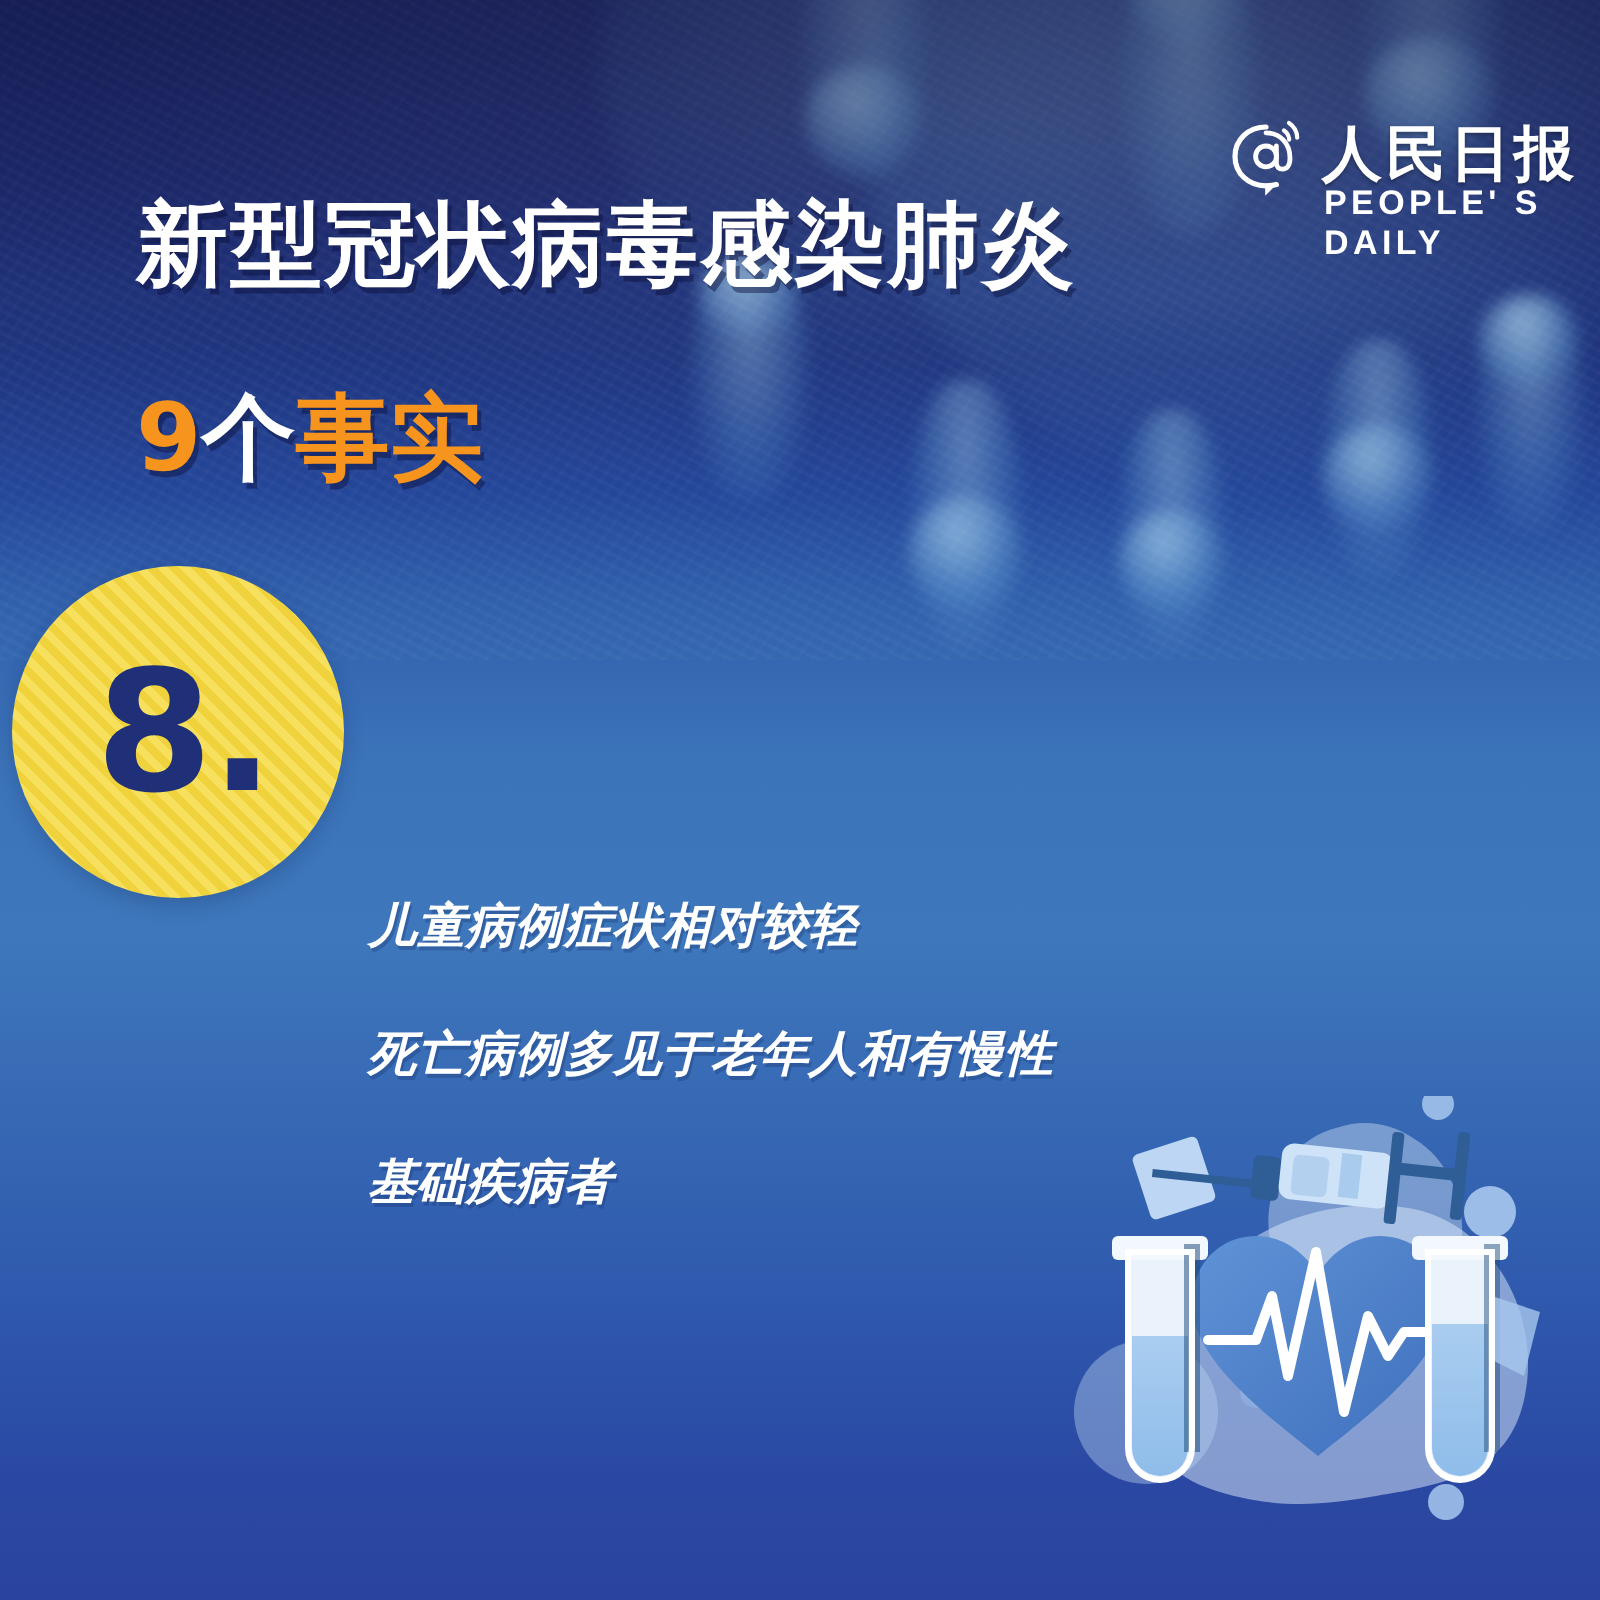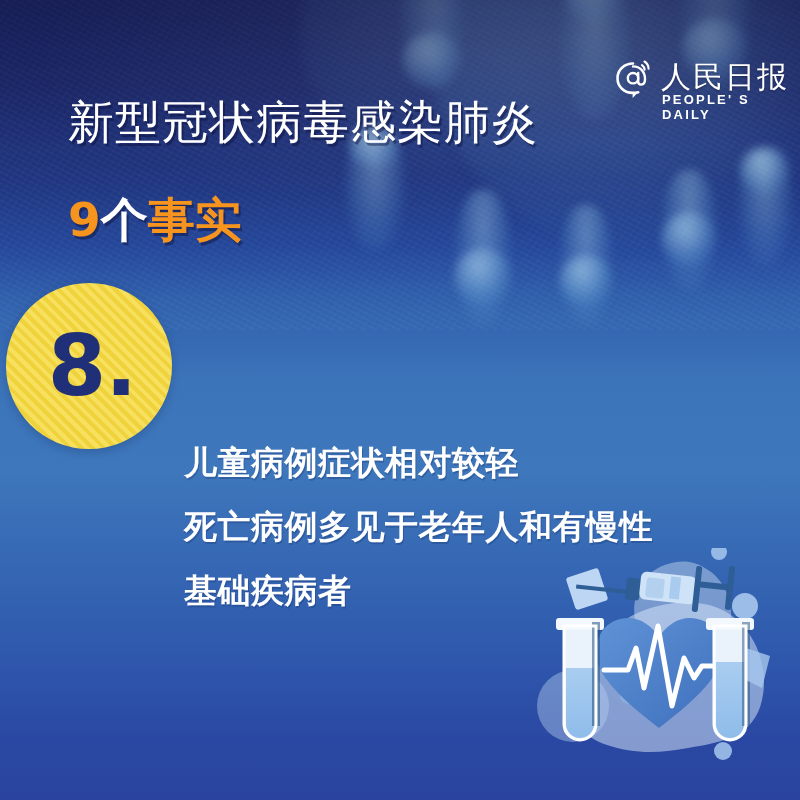--- a/index.html
+++ b/index.html
@@ -56,34 +56,34 @@
     position:absolute;inset:0;
     background:radial-gradient(ellipse 95% 80% at 62% 18%, rgba(255,255,255,.05), rgba(10,20,70,.0) 62%),
                linear-gradient(180deg, rgba(16,22,70,.45) 0%, rgba(16,22,70,.0) 45%);
   }
 
   
   .logo{position:absolute;left:613px;top:57px;width:180px;height:58px;}
   .logo .at{position:absolute;left:0;top:2px;width:42px;height:42px;}
   .logo .cn{
     position:absolute;left:48px;top:0px;
-    font-size:30px;font-weight:normal;color:#ffffff;letter-spacing:2px;
+    font-size:30px;font-weight:bold;color:#ffffff;letter-spacing:2px;
     font-family:"DejaVu Sans","Liberation Sans",sans-serif;
     text-shadow:0 1px 2px rgba(0,0,0,.35);
   }
   .logo .en{
     position:absolute;left:49px;top:35px;
-    font-size:13px;font-weight:bold;color:#ffffff;letter-spacing:2.2px;
+    font-size:17px;font-weight:bold;color:#ffffff;letter-spacing:2.2px;
     font-family:"Liberation Sans",sans-serif;
   }
 
   
   .title-main{
     position:absolute;left:68px;top:94px;
-    font-size:46px;line-height:56px;font-weight:normal;color:#ffffff;
+    font-size:46px;line-height:56px;font-weight:bold;color:#ffffff;
     letter-spacing:1px;
     font-family:"DejaVu Sans","Liberation Sans",sans-serif;
     text-shadow:2px 3px 0 rgba(10,16,60,.45);
     white-space:nowrap;
   }
   .title-sub{
     position:absolute;left:68px;top:152px;
     font-size:47px;line-height:58px;font-weight:bold;letter-spacing:0px;
     font-family:"DejaVu Sans","Liberation Sans",sans-serif;
     white-space:nowrap;
@@ -115,24 +115,25 @@
     position:absolute;left:186px;top:326px;
     font-size:58px;line-height:74px;font-weight:bold;color:#ffffff;
     letter-spacing:1px;white-space:nowrap;
     font-family:"DejaVu Sans","Liberation Sans",sans-serif;
     text-shadow:2px 3px 0 rgba(18,44,100,.32);
   }
 
   
   .body-copy{
     position:absolute;left:184px;top:431px;width:610px;
-    font-size:33px;line-height:64px;font-weight:bold;color:#ffffff;
+    font-size:24px;line-height:64px;font-weight:bold;color:#ffffff;
     letter-spacing:.5px;
     font-family:"DejaVu Sans","Liberation Sans",sans-serif;
     text-shadow:1px 2px 0 rgba(18,44,100,.28);
+    font-style:italic;
   }
   .body-copy .ln{display:block;white-space:nowrap;}
 
   
   .illus{position:absolute;left:518px;top:548px;width:282px;height:252px;}
   .illus svg{display:block;}
 </style>
 </head>
 <body>
 

